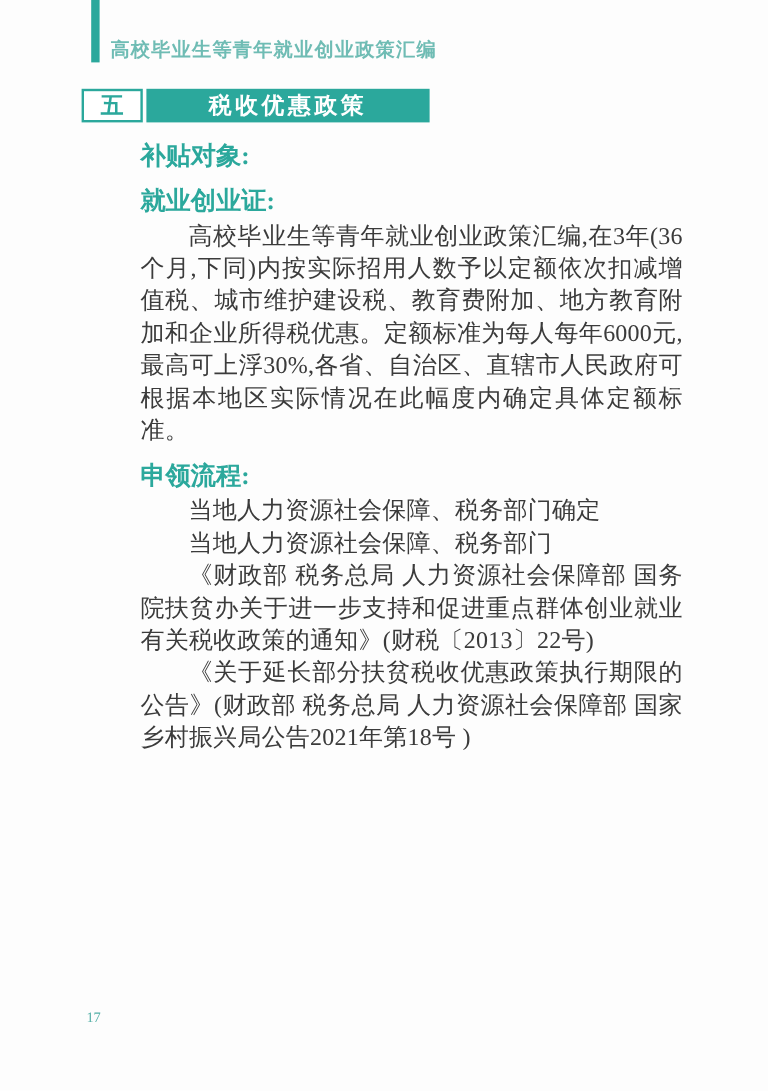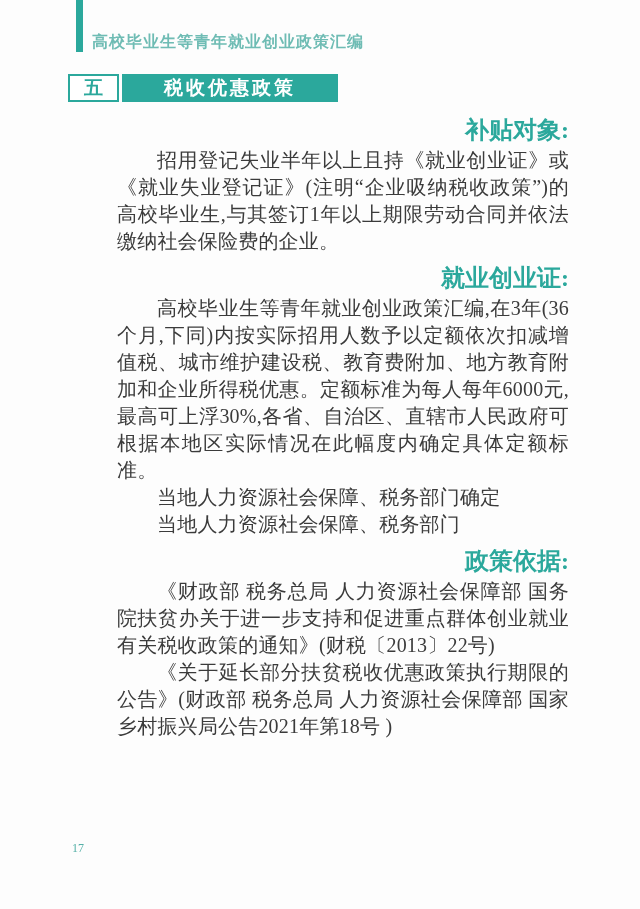--- a/index.html
+++ b/index.html
@@ -48,44 +48,43 @@
     background: #ffffff;
     color: var(--teal);
     font-size: 19px;
     font-weight: bold;
     display: flex;
     align-items: center;
     justify-content: center;
     margin-right: 3px;
   }
   .banner-title {
-    width: 216px;
+    width: 236px;
     background: var(--teal);
     color: #ffffff;
     font-size: 19px;
     font-weight: bold;
     letter-spacing: 3px;
     display: flex;
     align-items: center;
     justify-content: center;
   }
 
   
   .content {
     position: absolute;
     left: 117px; top: 117px;
     width: 452px;
   }
   .sec-h {
     margin: 10px 0 3px 0;
-    font-size: 24px;
+    font-size: 21px;
     line-height: 27px;
     font-weight: bold;
     color: var(--teal);
-    text-align: right;
   }
   .content .sec-h:first-child { margin-top: 0; }
   .body-p {
     margin: 0;
     font-size: 20px;
     line-height: 27px;
     color: var(--body-text);
     text-align: justify;
     text-indent: 2em;
     letter-spacing: 0.2px;
@@ -107,30 +106,29 @@
   <div class="doc-header">高校毕业生等青年就业创业政策汇编</div>
 
   <div class="banner">
     <div class="banner-num">五</div>
     <div class="banner-title">税收优惠政策</div>
   </div>
 
   <main class="content">
 
     <h2 class="sec-h">补贴对象:</h2>
-    <p class="body-p">招用登记失业半年以上且持《就业创业证》或《就业失业登记证》(注明“企业吸纳税收政策”)的高校毕业生,与其签订1年以上期限劳动合同并依法缴纳社会保险费的企业。</p>
 
     <h2 class="sec-h">就业创业证:</h2>
     <p class="body-p">高校毕业生等青年就业创业政策汇编,在3年(36个月,下同)内按实际招用人数予以定额依次扣减增值税、城市维护建设税、教育费附加、地方教育附加和企业所得税优惠。定额标准为每人每年6000元,最高可上浮30%,各省、自治区、直辖市人民政府可根据本地区实际情况在此幅度内确定具体定额标准。</p>
 
+    <h2 class="sec-h">申领流程:</h2>
     <p class="body-p">当地人力资源社会保障、税务部门确定</p>
 
     <p class="body-p">当地人力资源社会保障、税务部门</p>
 
-    <h2 class="sec-h">政策依据:</h2>
     <p class="body-p">《财政部 税务总局 人力资源社会保障部 国务院扶贫办关于进一步支持和促进重点群体创业就业有关税收政策的通知》(财税〔2013〕22号)</p>
     <p class="body-p">《关于延长部分扶贫税收优惠政策执行期限的公告》(财政部 税务总局 人力资源社会保障部 国家乡村振兴局公告2021年第18号 )</p>
 
   </main>
 
   <div class="page-num">17</div>
 
 </div>
 
 </body></html>

